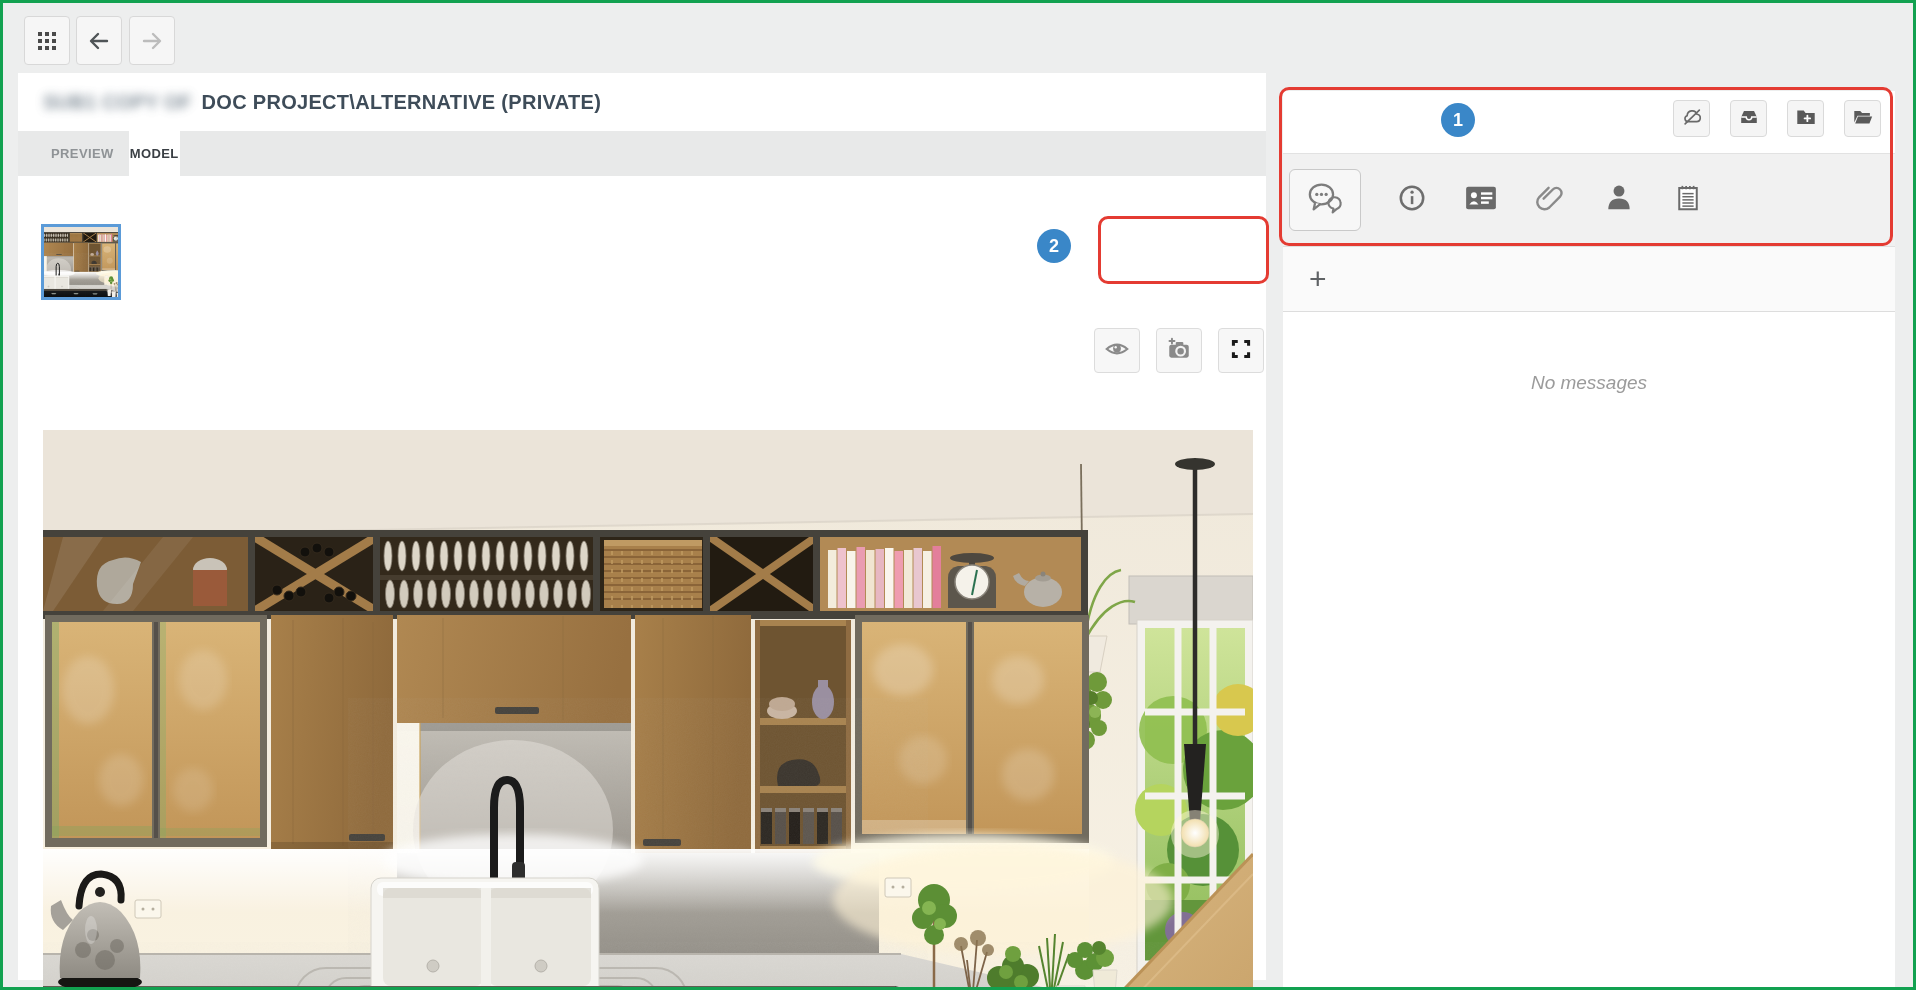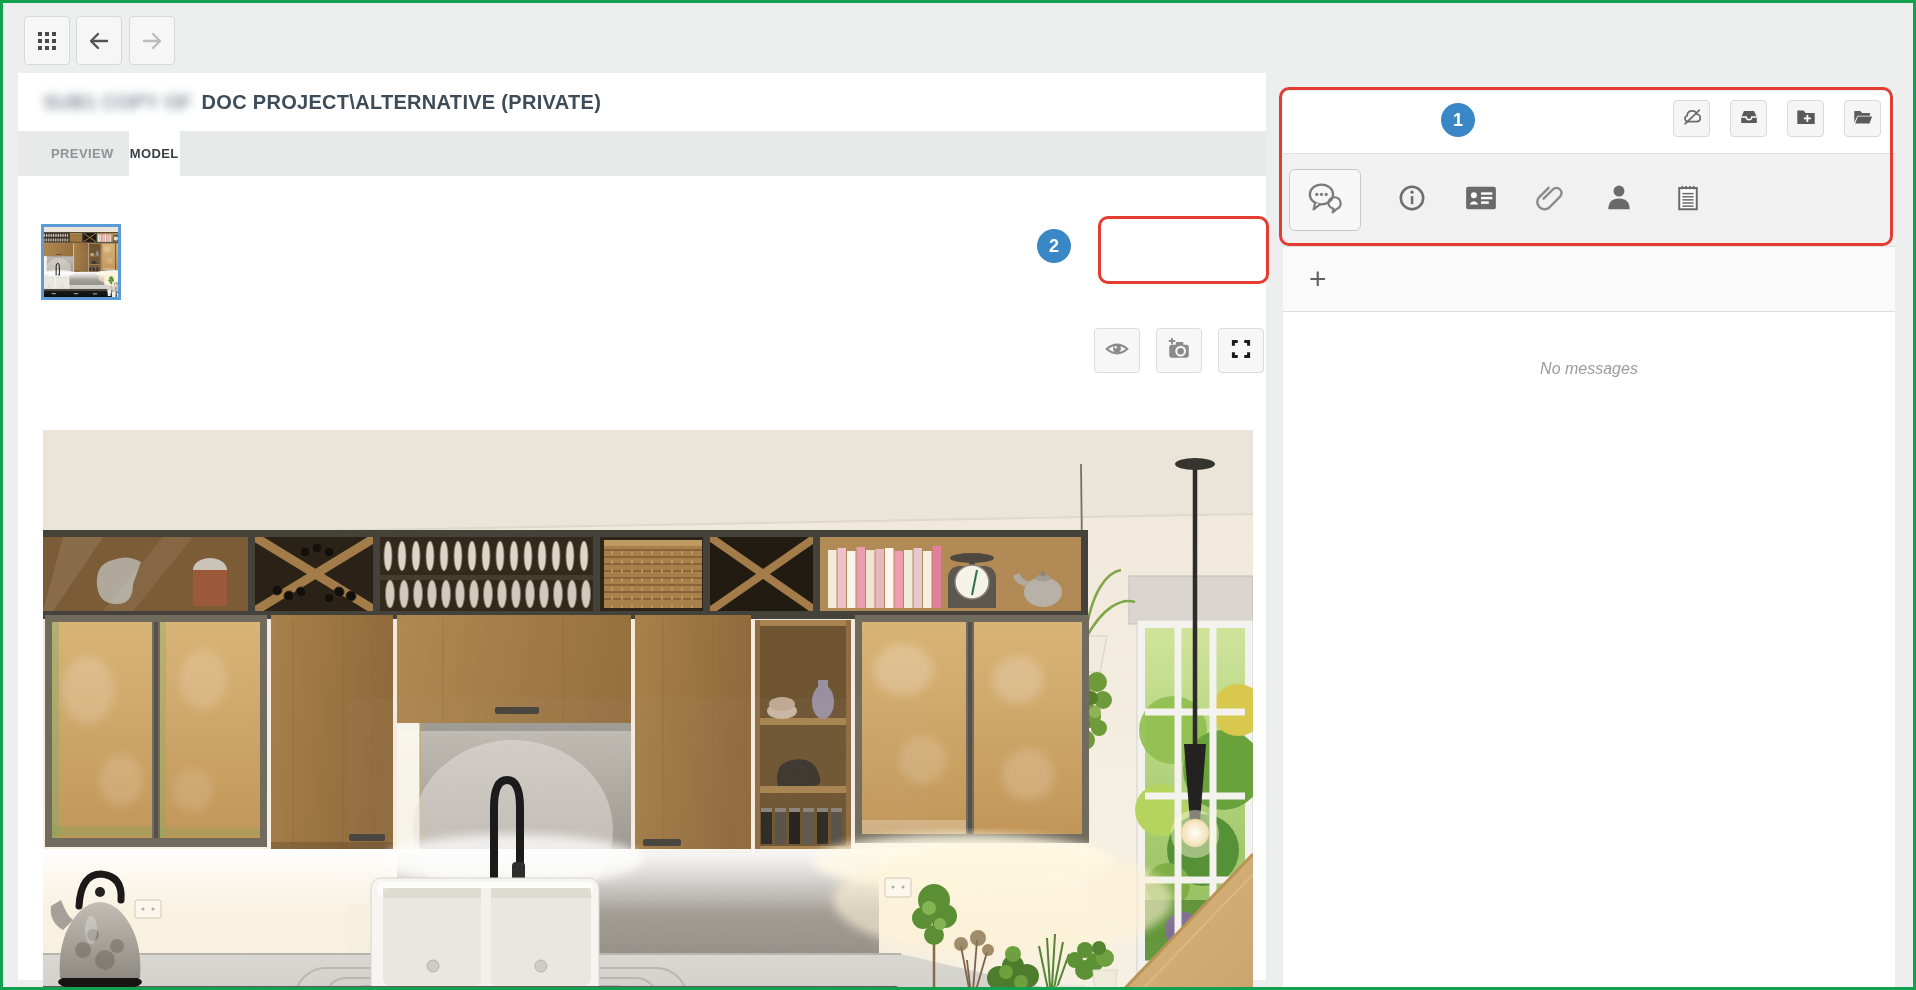--- a/index.html
+++ b/index.html
@@ -24,21 +24,21 @@
   
   .right-panel{position:absolute;left:1280px;top:88px;width:612px;height:889px;background:#ffffff;}
   .rp-header{position:relative;height:62px;border-bottom:1px solid #e2e2e2;}
   .rp-hbtn{position:absolute;top:9px;width:37px;height:37px;background:#f5f5f5;border:1px solid #dadada;border-radius:4px;display:flex;align-items:center;justify-content:center;box-sizing:border-box;cursor:pointer;}
   .rp-tabs{height:92px;background:#f1f1f1;display:flex;align-items:center;padding-left:6px;border-bottom:1px solid #e0e0e0;}
   .rp-tab-active{width:72px;height:62px;background:#f7f7f7;border:1px solid #c9c9c9;border-radius:6px;display:flex;align-items:center;justify-content:center;box-sizing:border-box;cursor:pointer;}
   .rp-tab{width:36px;height:40px;margin-left:33px;display:flex;align-items:center;justify-content:center;cursor:pointer;}
   .rp-addrow{height:64px;background:#fafafa;border-bottom:1px solid #dddddd;display:flex;align-items:center;}
   .add-btn{margin-left:18px;font-size:30px;font-weight:400;color:#5f6265;line-height:1;cursor:pointer;padding:2px 8px;}
   .rp-messages{height:732px;background:#ffffff;text-align:center;}
-  .no-msg{display:inline-block;margin-top:48px;font-size:16px;font-style:italic;color:#9b9b9b;}
+  .no-msg{display:inline-block;margin-top:60px;font-size:19px;font-style:italic;color:#9b9b9b;}
   
   .badge{position:absolute;width:34px;height:34px;border-radius:50%;background:#3a87c8;color:#fff;font-size:18px;font-weight:700;display:flex;align-items:center;justify-content:center;z-index:30;}
   .ann-box{position:absolute;border:3px solid #e43b32;border-radius:10px;box-sizing:border-box;z-index:25;pointer-events:none;}
 </style>
 </head>
 <body>
 
 <svg width="0" height="0" style="position:absolute" aria-hidden="true">
 <defs>
   <linearGradient id="gWall" x1="0" y1="0" x2="0" y2="1">

